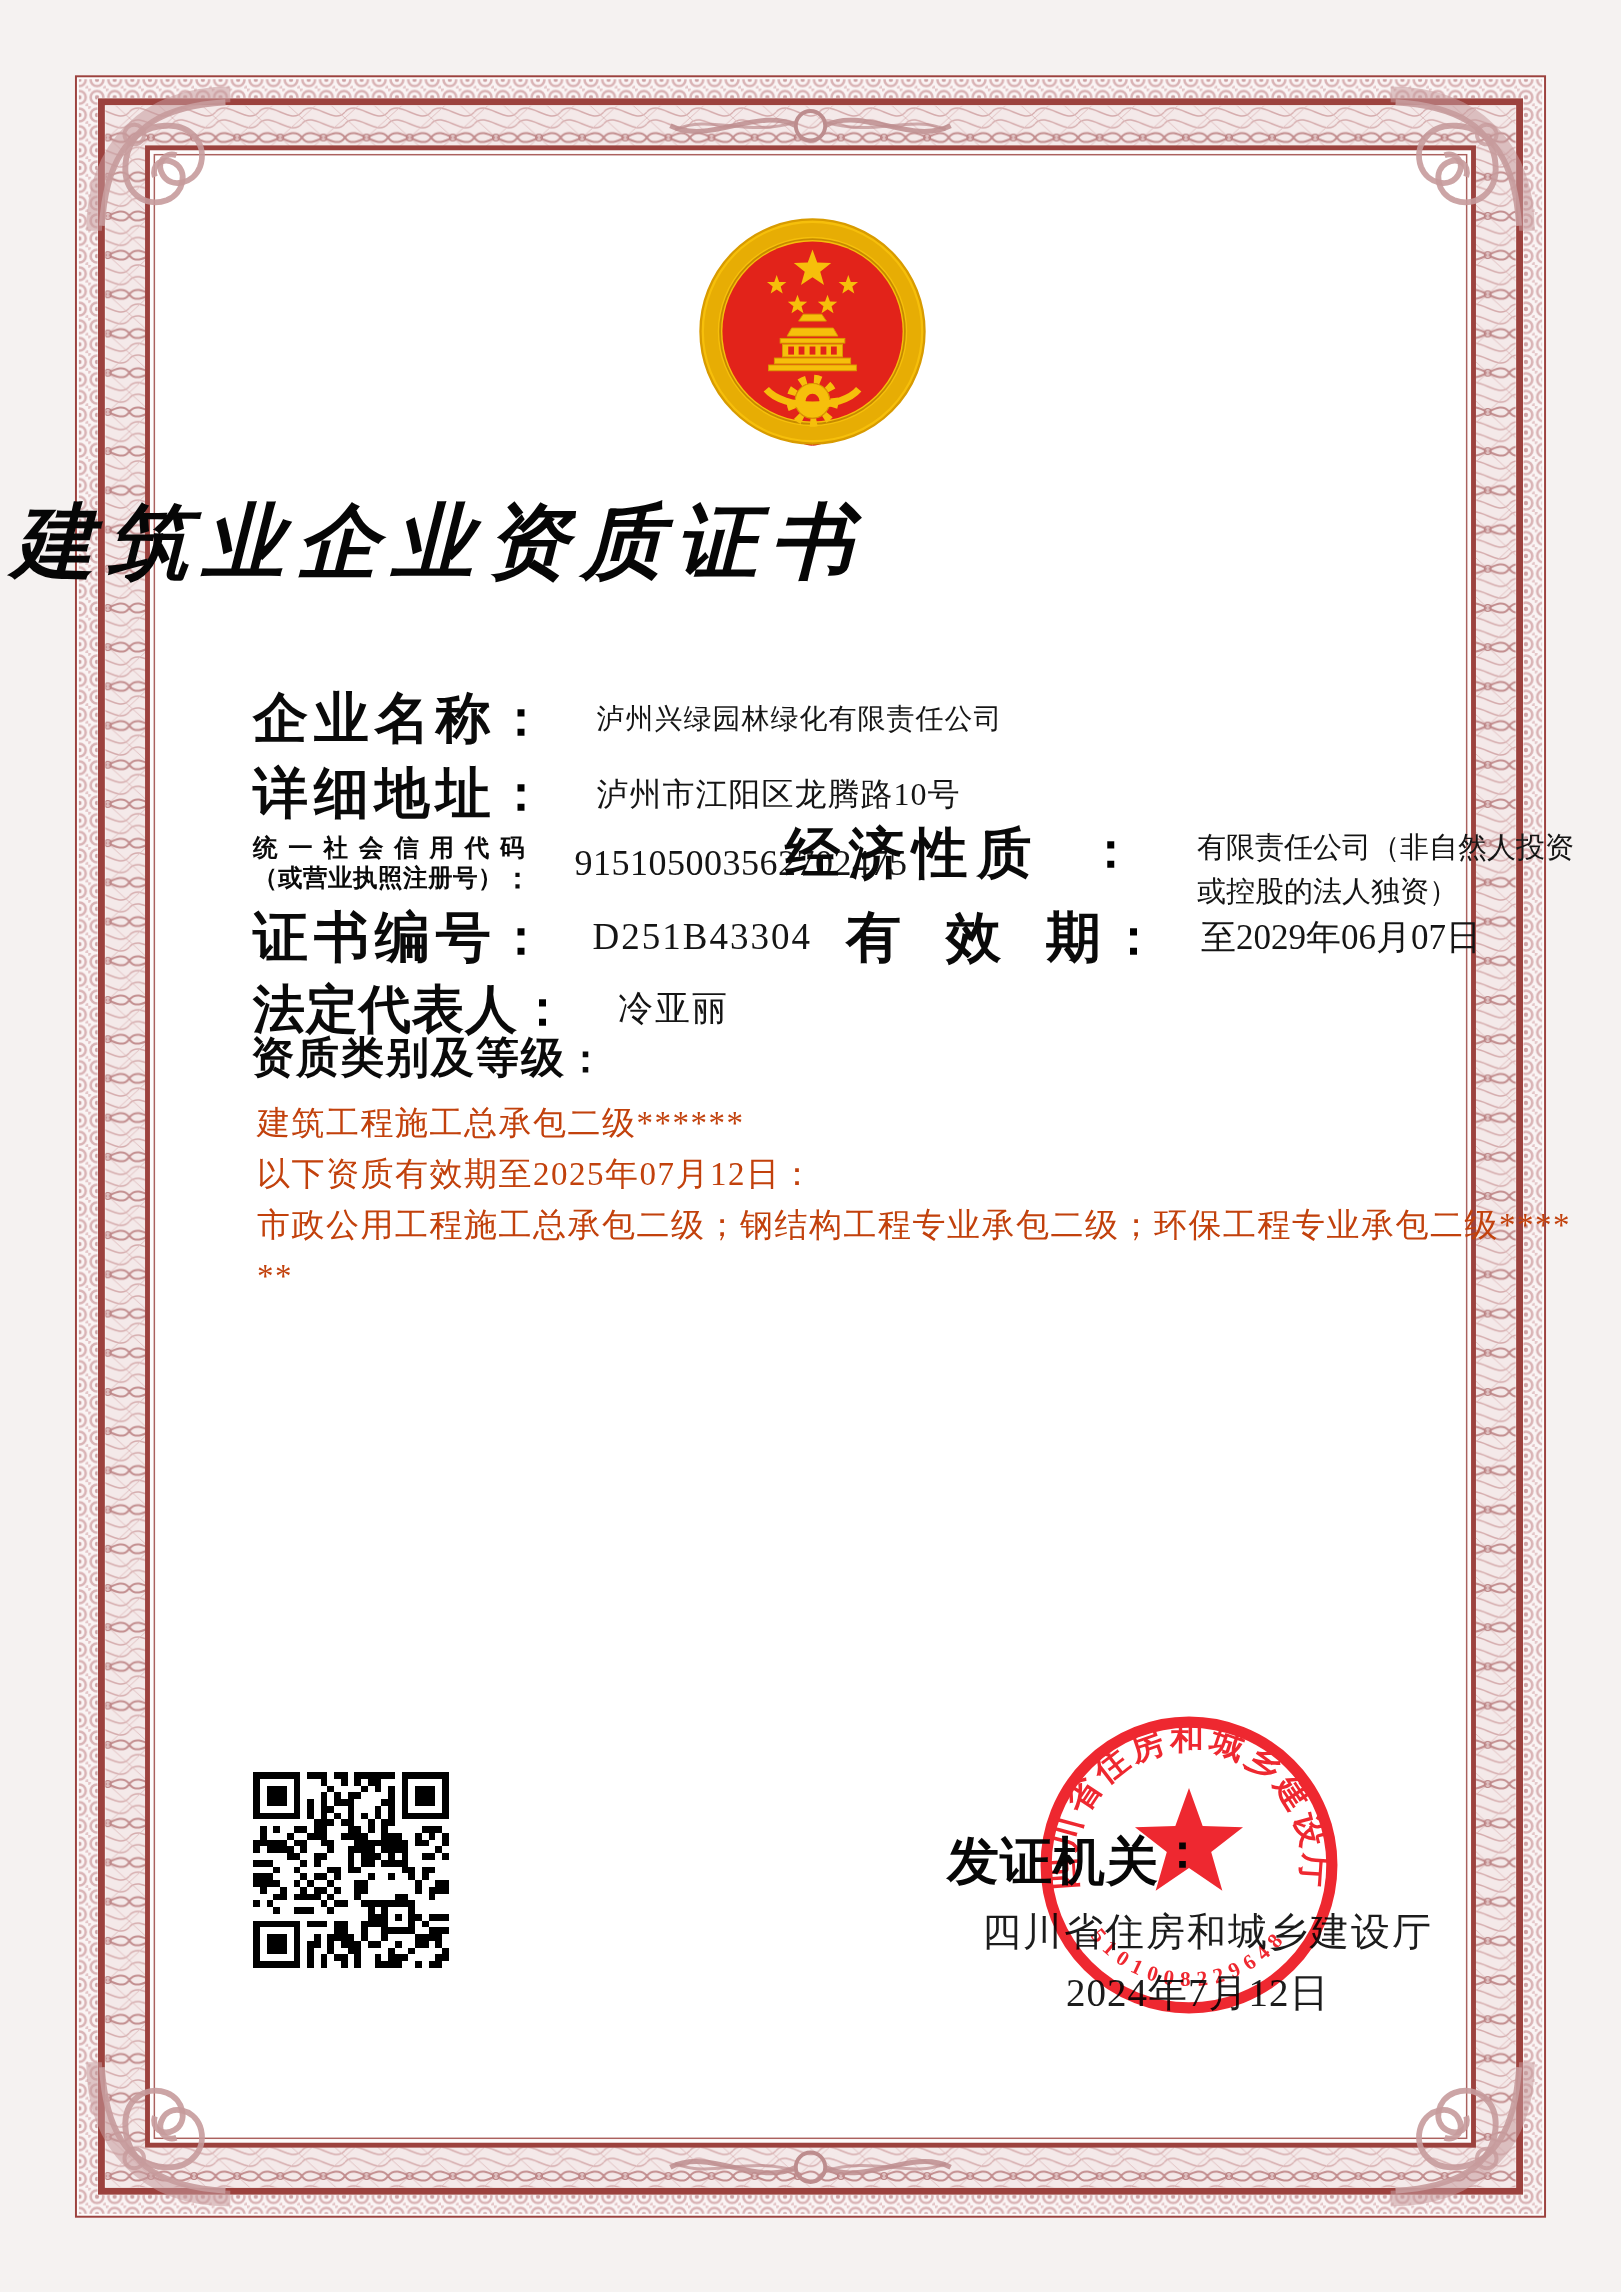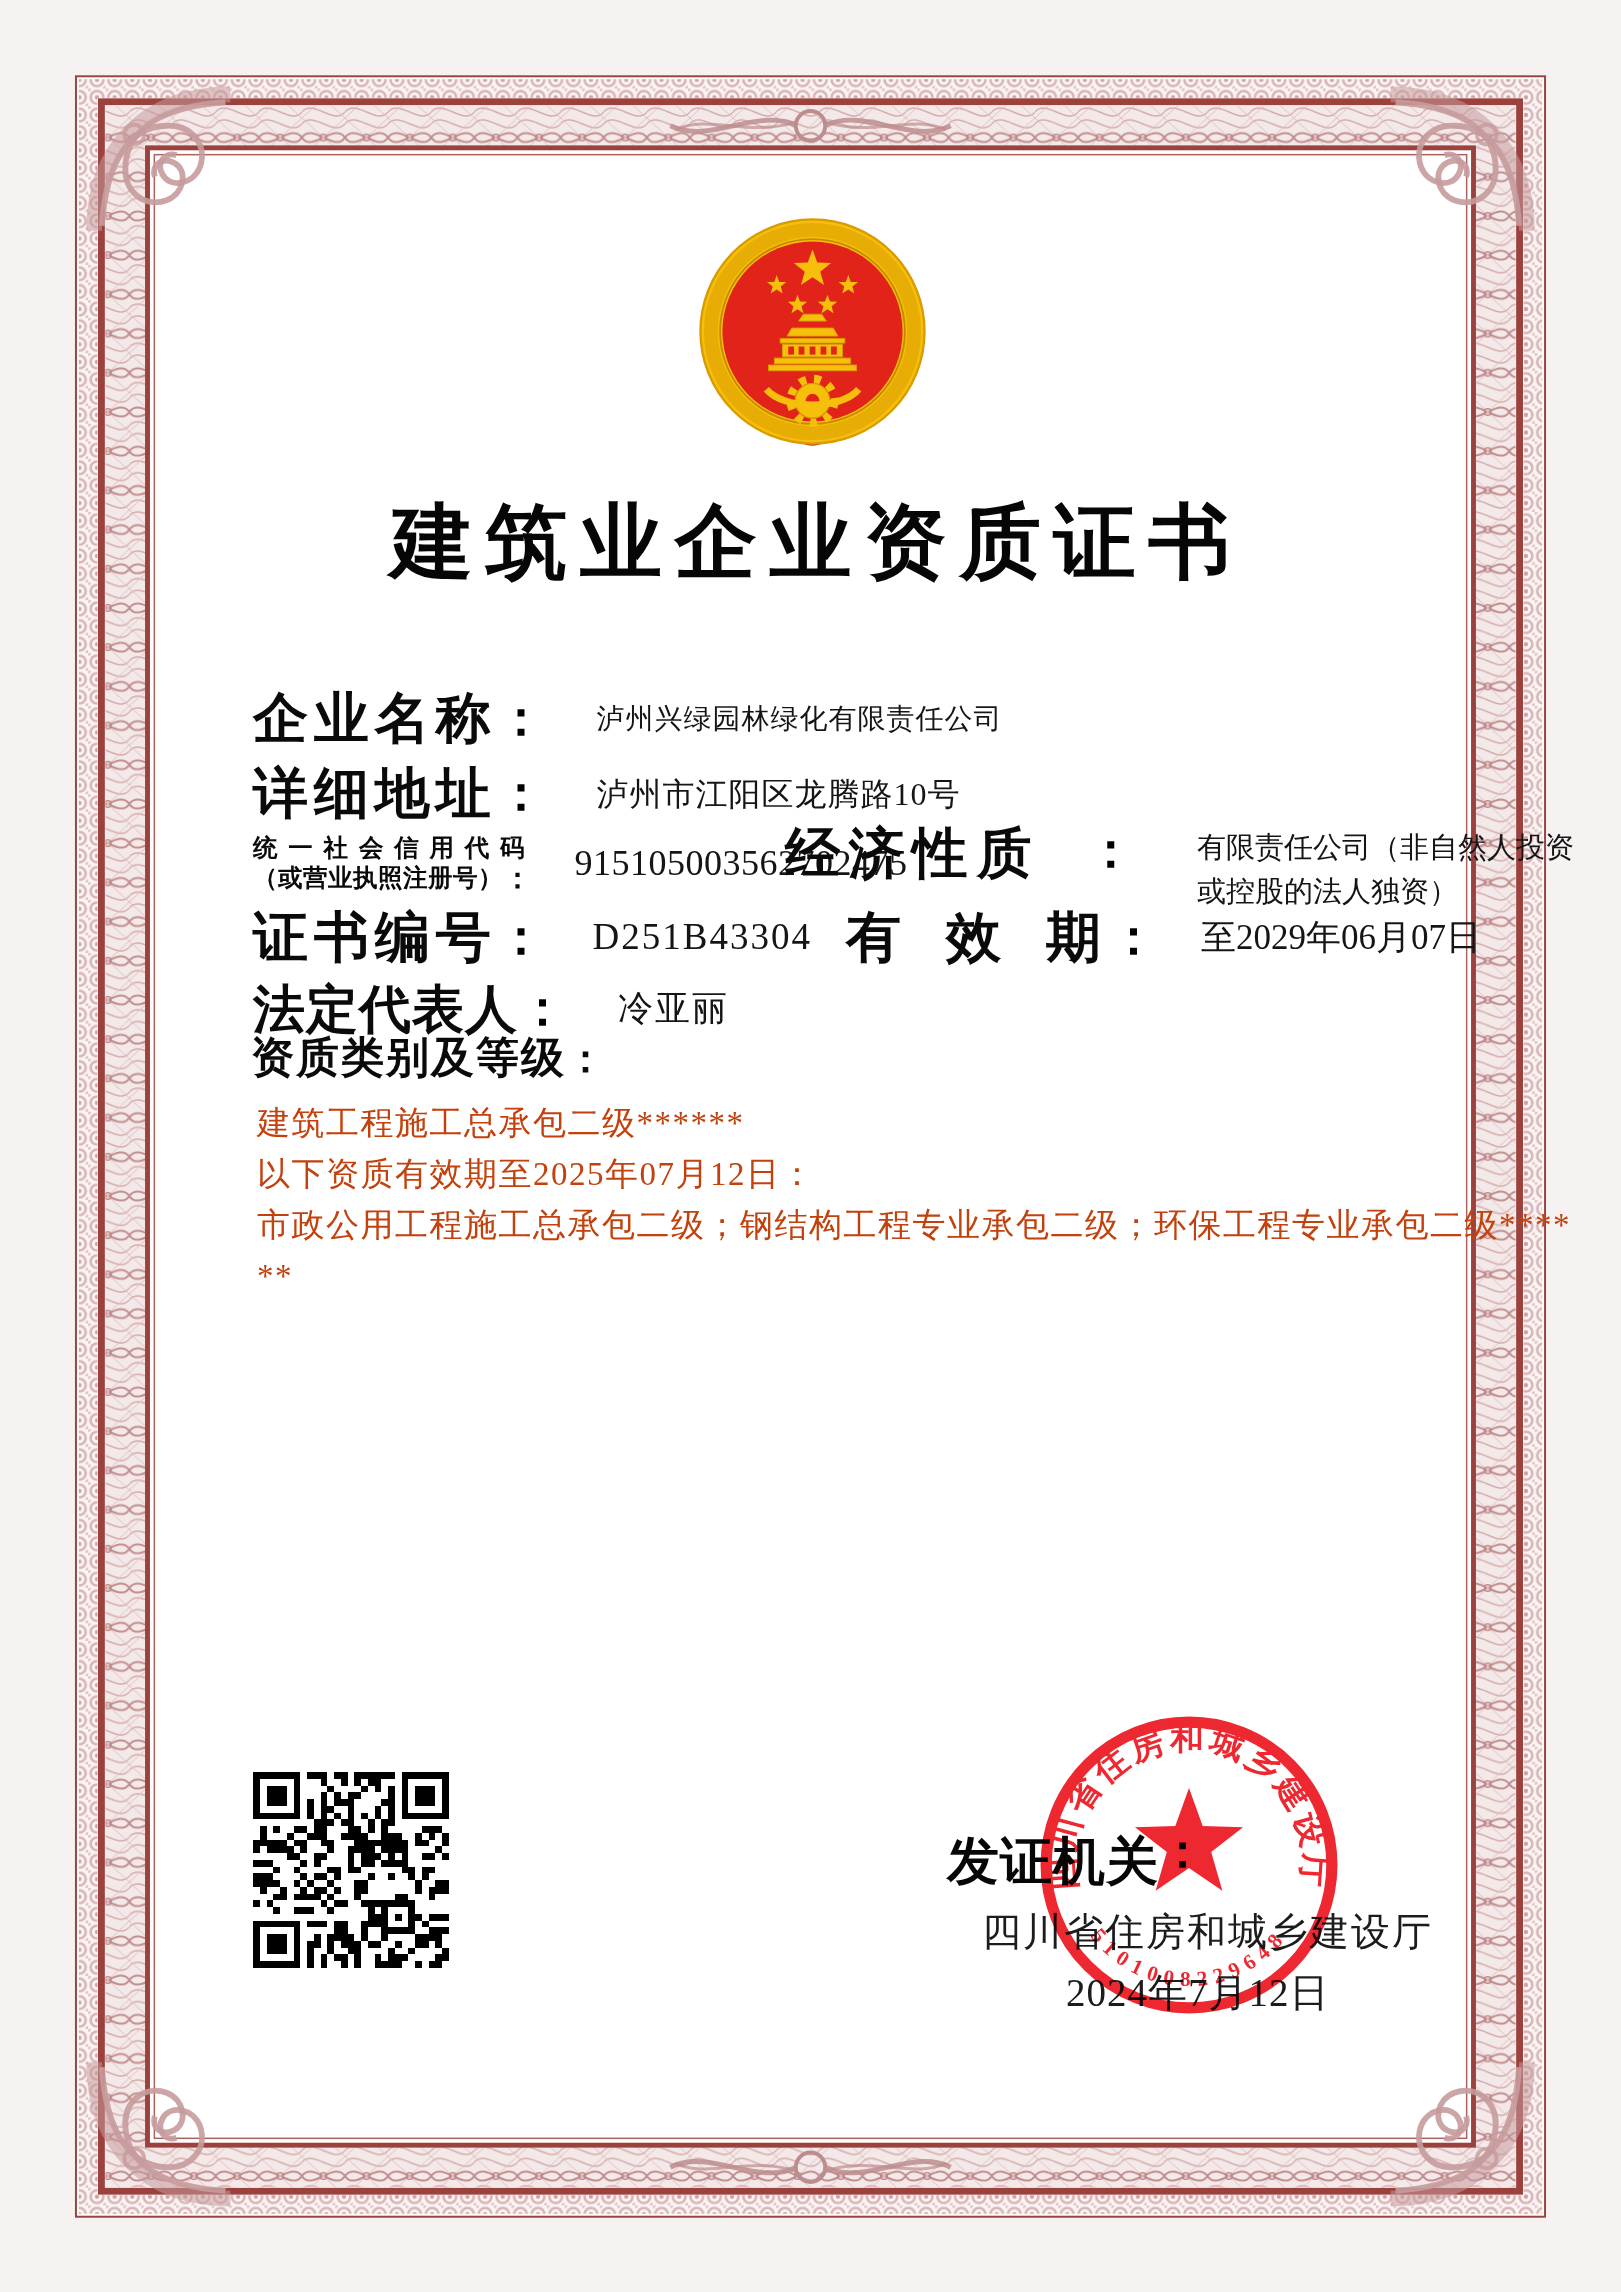--- a/index.html
+++ b/index.html
@@ -14,24 +14,24 @@
 
   
   #frame{position:absolute;left:0;top:0;pointer-events:none;}
 
   
   #emblem{position:absolute;left:697px;top:216px;width:231px;height:231px;}
 
   
   .title{
     position:absolute;left:0;right:0;top:488px;
-    text-align:center;
     font-size:82px;font-weight:bold;color:#060606;
     letter-spacing:12.7px;text-indent:12.7px;
     font-family:"Liberation Sans","DejaVu Sans",sans-serif;
+    font-style:italic;
   }
 
   
   .lbl{
     font-weight:bold;color:#0a0a0a;
     font-size:55px;letter-spacing:5.9px;line-height:1;
     font-family:"Liberation Sans","DejaVu Sans",sans-serif;
     white-space:nowrap;
   }
   .colon{font-weight:bold;font-size:49px;line-height:1;}

